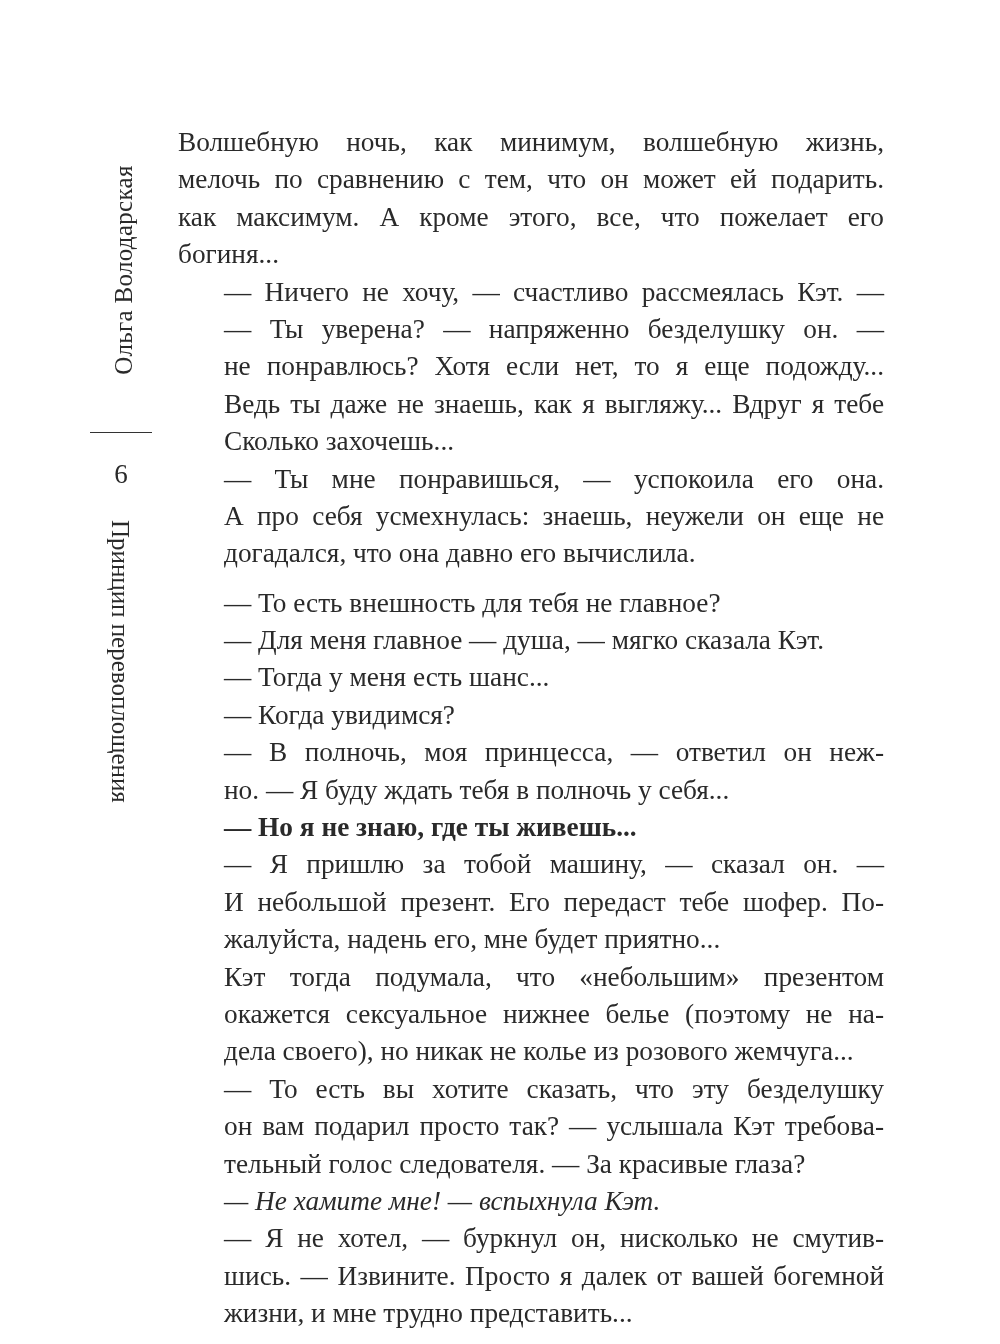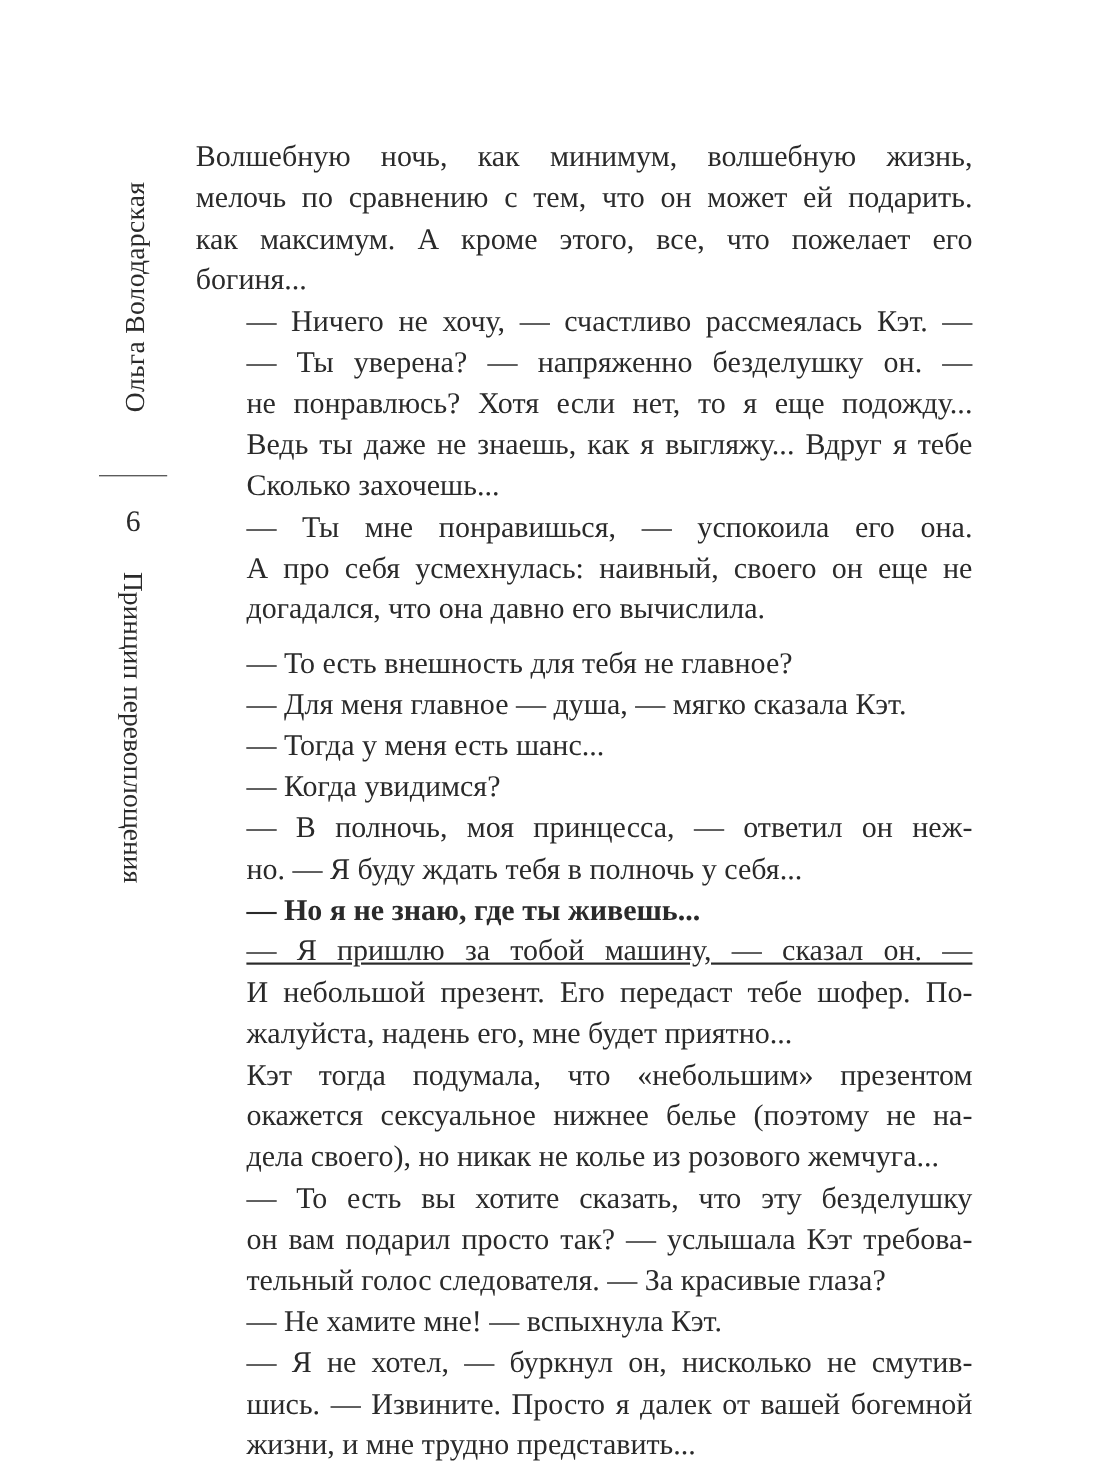--- a/index.html
+++ b/index.html
@@ -130,21 +130,21 @@
         <span class="line" style="padding-left: 46px; box-sizing: border-box; text-indent: 0px;">— Ничего не хочу, — счастливо рассмеялась Кэт. —</span>
       </div>
       <div class="para indent">
         <span class="line" style="padding-left: 46px; box-sizing: border-box; text-indent: 0px;">— Ты уверена? — напряженно безделушку он. —</span>
         <span class="line">не понравлюсь? Хотя если нет, то я еще подожду...</span>
         <span class="line">Ведь ты даже не знаешь, как я выгляжу... Вдруг я тебе</span>
         <span class="line last">Сколько захочешь...</span>
       </div>
       <div class="para indent">
         <span class="line" style="padding-left: 46px; box-sizing: border-box; text-indent: 0px;">— Ты мне понравишься, — успокоила его она.</span>
-        <span class="line">А про себя усмехнулась: наивный, своего он еще не</span>
+        <span class="line">А про себя усмехнулась: знаешь, неужели он еще не</span>
         <span class="line last">догадался, что она давно его вычислила.</span>
       </div>
       <div class="para indent">
         <span class="line last" style="padding-left: 46px; box-sizing: border-box; text-indent: 0px; margin-top: 12px;">— То есть внешность для тебя не главное?</span>
       </div>
       <div class="para indent">
         <span class="line last" style="padding-left: 46px; box-sizing: border-box; text-indent: 0px;">— Для меня главное — душа, — мягко сказала Кэт.</span>
       </div>
       <div class="para indent">
         <span class="line last" style="padding-left: 46px; box-sizing: border-box; text-indent: 0px;">— Тогда у меня есть шанс...</span>
@@ -153,36 +153,36 @@
         <span class="line last" style="padding-left: 46px; box-sizing: border-box; text-indent: 0px;">— Когда увидимся?</span>
       </div>
       <div class="para indent">
         <span class="line" style="padding-left: 46px; box-sizing: border-box; text-indent: 0px;">— В полночь, моя принцесса, — ответил он неж-</span>
         <span class="line last">но. — Я буду ждать тебя в полночь у себя...</span>
       </div>
       <div class="para indent">
         <span class="line last" style="padding-left: 46px; box-sizing: border-box; text-indent: 0px; font-weight: bold;">— Но я не знаю, где ты живешь...</span>
       </div>
       <div class="para indent">
-        <span class="line" style="padding-left: 46px; box-sizing: border-box; text-indent: 0px; text-decoration: underline;">— Я пришлю за тобой машину, — сказал он. —</span>
+        <span class="line" style="padding-left: 46px; box-sizing: border-box; text-indent: 0px;">— Я пришлю за тобой машину, — сказал он. —</span>
         <span class="line">И небольшой презент. Его передаст тебе шофер. По-</span>
         <span class="line last">жалуйста, надень его, мне будет приятно...</span>
       </div>
       <div class="para indent">
         <span class="line" style="padding-left: 46px; box-sizing: border-box; text-indent: 0px;">Кэт тогда подумала, что «небольшим» презентом</span>
         <span class="line">окажется сексуальное нижнее белье (поэтому не на-</span>
         <span class="line last">дела своего), но никак не колье из розового жемчуга...</span>
       </div>
       <div class="para indent">
         <span class="line" style="padding-left: 46px; box-sizing: border-box; text-indent: 0px;">— То есть вы хотите сказать, что эту безделушку</span>
         <span class="line">он вам подарил просто так? — услышала Кэт требова-</span>
         <span class="line last">тельный голос следователя. — За красивые глаза?</span>
       </div>
       <div class="para indent">
-        <span class="line last" style="padding-left: 46px; box-sizing: border-box; text-indent: 0px;">— Не хамите мне! — вспыхнула Кэт.</span>
+        <span class="line last" style="padding-left: 46px; box-sizing: border-box; text-indent: 0px; font-style: italic;">— Не хамите мне! — вспыхнула Кэт.</span>
       </div>
       <div class="para indent">
         <span class="line" style="padding-left: 46px; box-sizing: border-box; text-indent: 0px;">— Я не хотел, — буркнул он, нисколько не смутив-</span>
         <span class="line">шись. — Извините. Просто я далек от вашей богемной</span>
         <span class="line last">жизни, и мне трудно представить...</span>
       </div>
     </div>
 
 </div>
 

